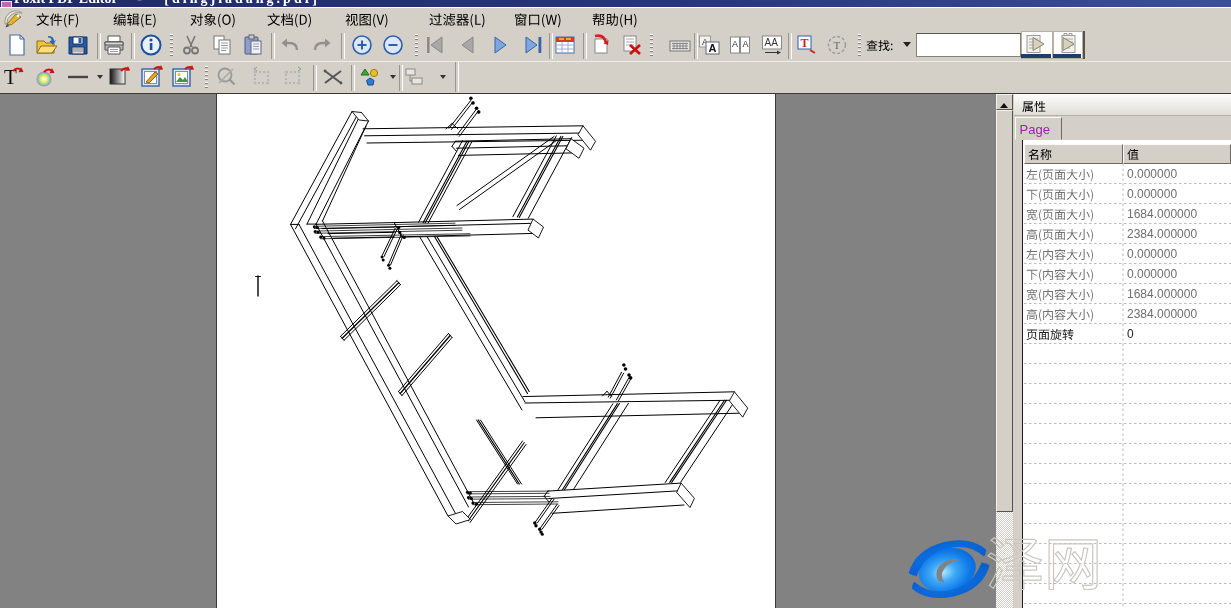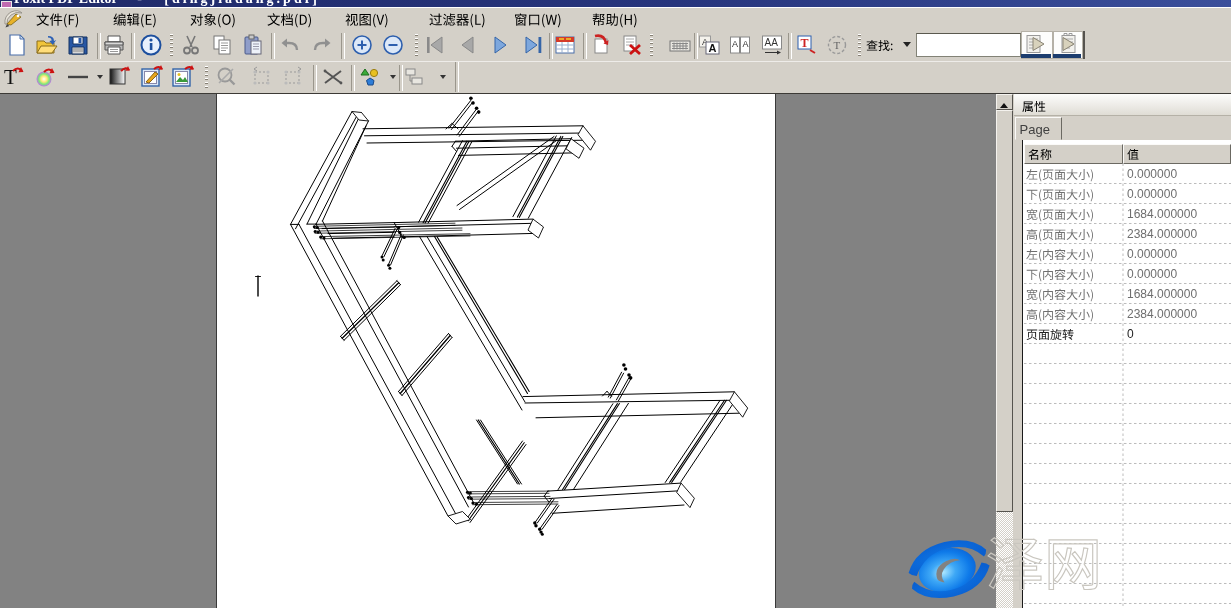--- a/index.html
+++ b/index.html
@@ -453,21 +453,21 @@
 <div class="abs" style="left:996px;top:94px;width:17px;height:16px;background:#d4d0c8;border:1px solid;border-color:#f4f2ee #55534e #55534e #f4f2ee;box-sizing:border-box"></div>
 <div class="abs" style="left:1000px;top:98.5px;width:0;height:0;border:4.5px solid transparent;border-bottom:5.5px solid #111"></div>
 <div class="abs" style="left:996px;top:110px;width:17px;height:402px;background:#d4d0c8;border:1px solid;border-color:#f4f2ee #55534e #55534e #f4f2ee;box-sizing:border-box"></div>
 <div class="abs" style="left:1013px;top:94px;width:218px;height:514px;background:#d4d0c8"></div>
 <div class="abs" style="left:1014px;top:94px;width:217px;height:22px;background:linear-gradient(#fdfdfc,#dedbd3)"></div>
 <svg style="position:absolute;left:1022px;top:97.0px;overflow:visible" width="26" height="18">
     <path transform="translate(0,14.0) scale(1.0)" d="M2.6 -8.8H9.7V-7.8H2.6ZM1.7 -9.6V-6C1.7 -4.1 1.6 -1.5 0.4 0.4C0.6 0.5 1 0.7 1.2 0.9C2.4 -1.1 2.6 -4 2.6 -6V-7H10.6V-9.6ZM4.3 -4.6H6.4V-3.7H4.3ZM7.3 -4.6H9.4V-3.7H7.3ZM8 -1.4 8.4 -0.9 7.3 -0.9V-1.8H10V0.1C10 0.3 9.9 0.3 9.8 0.3C9.7 0.3 9.2 0.3 8.7 0.3C8.8 0.5 8.9 0.7 8.9 0.9C9.7 0.9 10.2 0.9 10.5 0.8C10.8 0.7 10.8 0.5 10.8 0.1V-2.4H7.3V-3.1H10.3V-5.1H7.3V-5.9C8.3 -5.9 9.3 -6.1 10.1 -6.2L9.6 -6.8C8.1 -6.5 5.4 -6.3 3.3 -6.3C3.3 -6.1 3.4 -5.9 3.4 -5.7C4.4 -5.7 5.4 -5.7 6.4 -5.8V-5.1H3.5V-3.1H6.4V-2.4H3V1H3.9V-1.8H6.4V-0.9L4.3 -0.8L4.4 -0.1C5.6 -0.1 7.2 -0.2 8.7 -0.3L9.1 0.3L9.6 0C9.4 -0.4 9 -1.1 8.6 -1.6Z M14.1 -10.1V0.9H15V-10.1ZM13 -7.8C12.9 -6.8 12.7 -5.5 12.3 -4.7L13 -4.5C13.4 -5.3 13.6 -6.7 13.6 -7.7ZM15 -7.9C15.4 -7.2 15.8 -6.3 15.9 -5.8L16.5 -6.1C16.4 -6.6 16 -7.5 15.7 -8.1ZM16 -0.3V0.5H23.4V-0.3H20.4V-3.3H22.8V-4.2H20.4V-6.7H23.1V-7.5H20.4V-10H19.5V-7.5H18C18.1 -8.1 18.3 -8.8 18.4 -9.4L17.5 -9.5C17.2 -7.9 16.8 -6.3 16.1 -5.2C16.3 -5.1 16.7 -4.9 16.9 -4.8C17.2 -5.3 17.4 -6 17.7 -6.7H19.5V-4.2H16.9V-3.3H19.5V-0.3Z" fill="#000"></path>
   </svg>
 <div class="abs" style="left:1014px;top:115px;width:217px;height:1px;background:#b5b1a7"></div>
 <div class="abs" style="left:1015px;top:117px;width:47px;height:23px;background:#d4d0c8;border:1px solid;border-color:#fbfaf8 #6b6962 transparent #fbfaf8;box-sizing:border-box"></div>
-<div class="abs" style="left:1019.5px;top:121.5px;font:13px 'Liberation Sans',sans-serif;color:#404040">Page</div>
+<div class="abs" style="left:1019.5px;top:121.5px;font:13px 'Liberation Sans',sans-serif;color:#a21caf">Page</div>
 <div class="abs" style="left:1022px;top:140px;width:209px;height:468px;background:#fff;border-left:1.6px solid #1a1a1a;box-sizing:border-box"></div>
 <div class="abs" style="left:1023.6px;top:144px;width:99px;height:19.5px;background:#d4d0c8;border:1px solid;border-color:#fbfaf8 #6b6962 #6b6962 #fbfaf8;box-sizing:border-box"></div>
 <div class="abs" style="left:1122.6px;top:144px;width:108.4px;height:19.5px;background:#d4d0c8;border:1px solid;border-color:#fbfaf8 #6b6962 #6b6962 #fbfaf8;box-sizing:border-box"></div>
 <svg style="position:absolute;left:1028px;top:145.0px;overflow:visible" width="26" height="18">
     <path transform="translate(0,14.0) scale(1.0)" d="M3.2 -6.3C3.8 -5.9 4.5 -5.4 5 -4.9C3.6 -4.1 2.1 -3.6 0.6 -3.3C0.7 -3.1 0.9 -2.7 1 -2.4C1.7 -2.6 2.4 -2.8 3 -3V0.9H3.9V0.3H9.3V0.9H10.2V-4.1H5.4C7.4 -5.1 9.1 -6.6 10.1 -8.6L9.5 -8.9L9.4 -8.9H5.1C5.4 -9.2 5.7 -9.6 5.9 -9.9L4.9 -10.1C4.2 -9 2.8 -7.6 0.8 -6.7C1 -6.6 1.3 -6.2 1.5 -6C2.6 -6.6 3.6 -7.3 4.3 -8.1H8.8C8.1 -7 7 -6.1 5.8 -5.3C5.3 -5.8 4.5 -6.4 3.9 -6.9ZM9.3 -0.5H3.9V-3.3H9.3Z M18.1 -5.4C17.9 -3.9 17.4 -2.4 16.7 -1.4C16.9 -1.3 17.3 -1.1 17.4 -1C18.1 -2 18.7 -3.6 19 -5.2ZM21.4 -5.3C21.9 -4 22.4 -2.2 22.6 -1.1L23.4 -1.4C23.2 -2.5 22.7 -4.2 22.2 -5.5ZM18.4 -10.1C18.1 -8.5 17.6 -7 16.9 -6V-6.6H15.3V-8.8C15.9 -8.9 16.5 -9.1 16.9 -9.3L16.4 -10C15.5 -9.6 14 -9.2 12.8 -9C12.9 -8.8 13 -8.5 13 -8.3C13.5 -8.4 14 -8.5 14.5 -8.6V-6.6H12.6V-5.8H14.4C13.9 -4.4 13.1 -2.9 12.4 -2C12.5 -1.8 12.8 -1.5 12.8 -1.2C13.4 -2 14 -3.1 14.5 -4.3V1H15.3V-4.4C15.7 -3.9 16.2 -3.2 16.4 -2.9L16.9 -3.6C16.7 -3.9 15.7 -5 15.3 -5.3V-5.8H16.8L16.7 -5.7C16.9 -5.6 17.3 -5.4 17.5 -5.3C17.9 -5.9 18.3 -6.7 18.6 -7.6H19.8V-0.1C19.8 0 19.8 0.1 19.6 0.1C19.5 0.1 18.9 0.1 18.4 0.1C18.5 0.3 18.6 0.7 18.7 0.9C19.5 0.9 20 0.9 20.3 0.8C20.6 0.6 20.7 0.4 20.7 -0.1V-7.6H22.4C22.2 -7.2 21.9 -6.7 21.7 -6.3L22.5 -6.1C22.8 -6.8 23.2 -7.6 23.5 -8.4L22.9 -8.5L22.8 -8.5H18.9C19 -8.9 19.2 -9.4 19.2 -9.9Z" fill="#000"></path>
   </svg>
 <svg style="position:absolute;left:1127px;top:145.0px;overflow:visible" width="14" height="18">
     <path transform="translate(0,14.0) scale(1.0)" d="M7.2 -10.1C7.2 -9.7 7.1 -9.3 7 -8.9H3.9V-8.1H6.9C6.8 -7.6 6.7 -7.3 6.7 -6.9H4.6V-0.2H3.4V0.6H11.5V-0.2H10.4V-6.9H7.5C7.6 -7.3 7.7 -7.6 7.8 -8.1H11.1V-8.9H7.9L8.1 -10ZM5.4 -0.2V-1.2H9.6V-0.2ZM5.4 -4.5H9.6V-3.5H5.4ZM5.4 -5.2V-6.2H9.6V-5.2ZM5.4 -2.9H9.6V-1.8H5.4ZM3.2 -10.1C2.5 -8.2 1.5 -6.5 0.4 -5.3C0.5 -5.1 0.8 -4.6 0.9 -4.4C1.2 -4.8 1.6 -5.2 1.9 -5.7V1H2.7V-7.1C3.2 -7.9 3.6 -8.9 4 -9.8Z" fill="#000"></path>
   </svg>
 <svg style="position:absolute;left:1026px;top:164.7px;overflow:visible" width="70" height="18">

